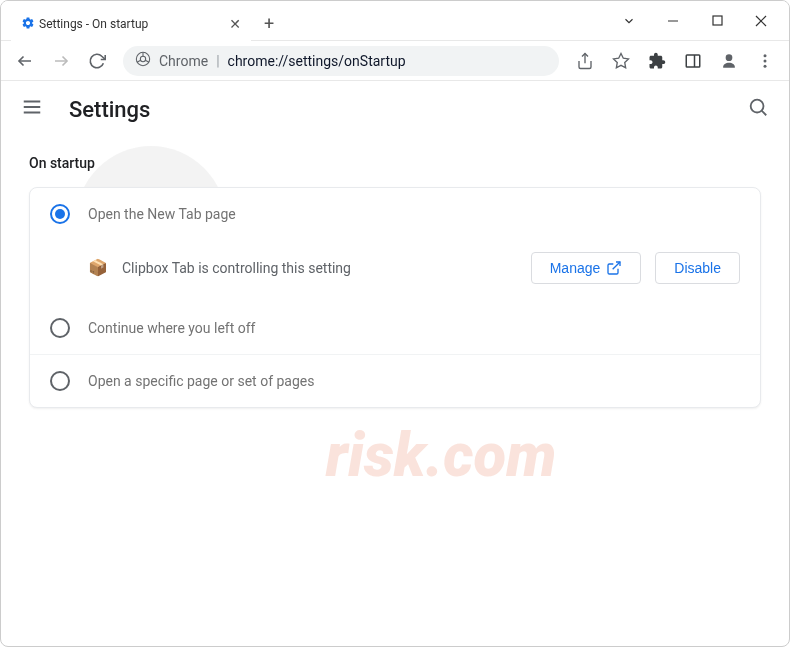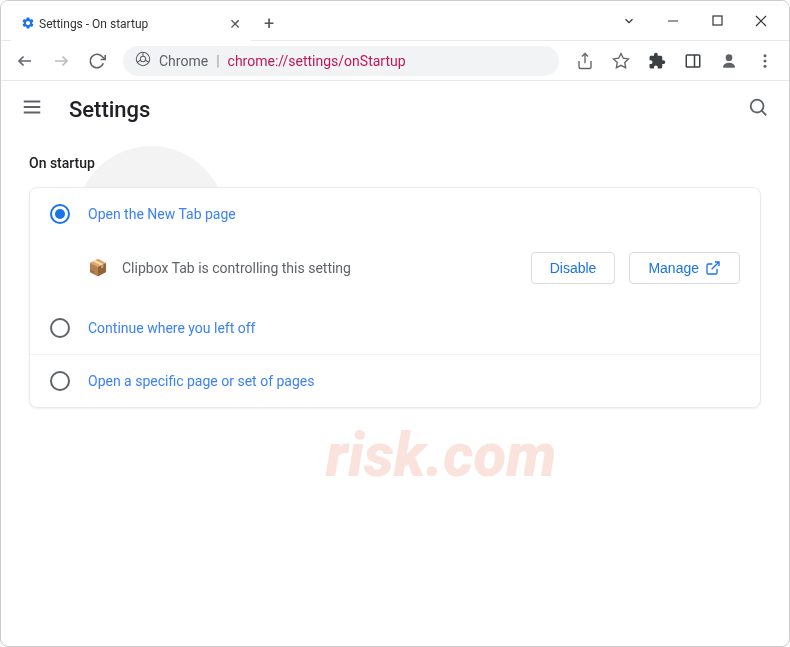--- a/index.html
+++ b/index.html
@@ -129,21 +129,21 @@
   align-items: center;
   padding: 0 12px;
   gap: 8px;
   margin: 15px 6px;
   font-size: 14px;
   color: #5f6368;
 }
 .omnibox .secure { color: #5f6368; }
 .omnibox .label { color: #5f6368; }
 .omnibox .sep { color: #9aa0a6; }
-.omnibox .path { color: #be185d; }
+.omnibox .path { color: #0f172a; }
 .content {
   position: relative;
   z-index: 1;
   padding: 0;
 }
 .settings-header {
   height: 56px;
   display: flex;
   align-items: center;
   padding: 0 20px;
@@ -194,21 +194,21 @@
 .radio.selected::after {
   content: '';
   position: absolute;
   top: 3px; left: 3px;
   width: 10px; height: 10px;
   background: #1a73e8;
   border-radius: 50%;
 }
 .radio-label {
   font-size: 14px;
-  color: #3b82f6;
+  color: #737373;
 }
 .control-row {
   display: flex;
   align-items: center;
   padding: 12px 20px 18px 58px;
   gap: 14px;
 }
 .ext-icon {
   width: 20px; height: 20px;
   font-size: 16px;
@@ -372,30 +372,30 @@
 
       <div class="radio-row">
         <div class="radio selected"></div>
         <div class="radio-label">Open the New Tab page</div>
       </div>
 
       <div class="control-row">
         <span class="ext-icon">📦</span>
         <span class="control-text">Clipbox Tab is controlling this setting</span>
         <button class="btn">
-          <span>Disable</span>
-        </button>
-        <button class="btn">
           <span>Manage</span>
           <svg viewBox="0 0 24 24" fill="none" stroke="#1a73e8" stroke-width="2">
               <path d="M18 13v6a2 2 0 0 1-2 2H5a2 2 0 0 1-2-2V8a2 2 0 0 1 2-2h6"></path>
               <polyline points="15 3 21 3 21 9"></polyline>
               <line x1="10" y1="14" x2="21" y2="3"></line>
             </svg>
         </button>
+        <button class="btn">
+          <span>Disable</span>
+        </button>
       </div>
 
       <div class="radio-row">
         <div class="radio"></div>
         <div class="radio-label">Continue where you left off</div>
       </div>
 
       <div class="radio-row">
         <div class="radio"></div>
         <div class="radio-label">Open a specific page or set of pages</div>

